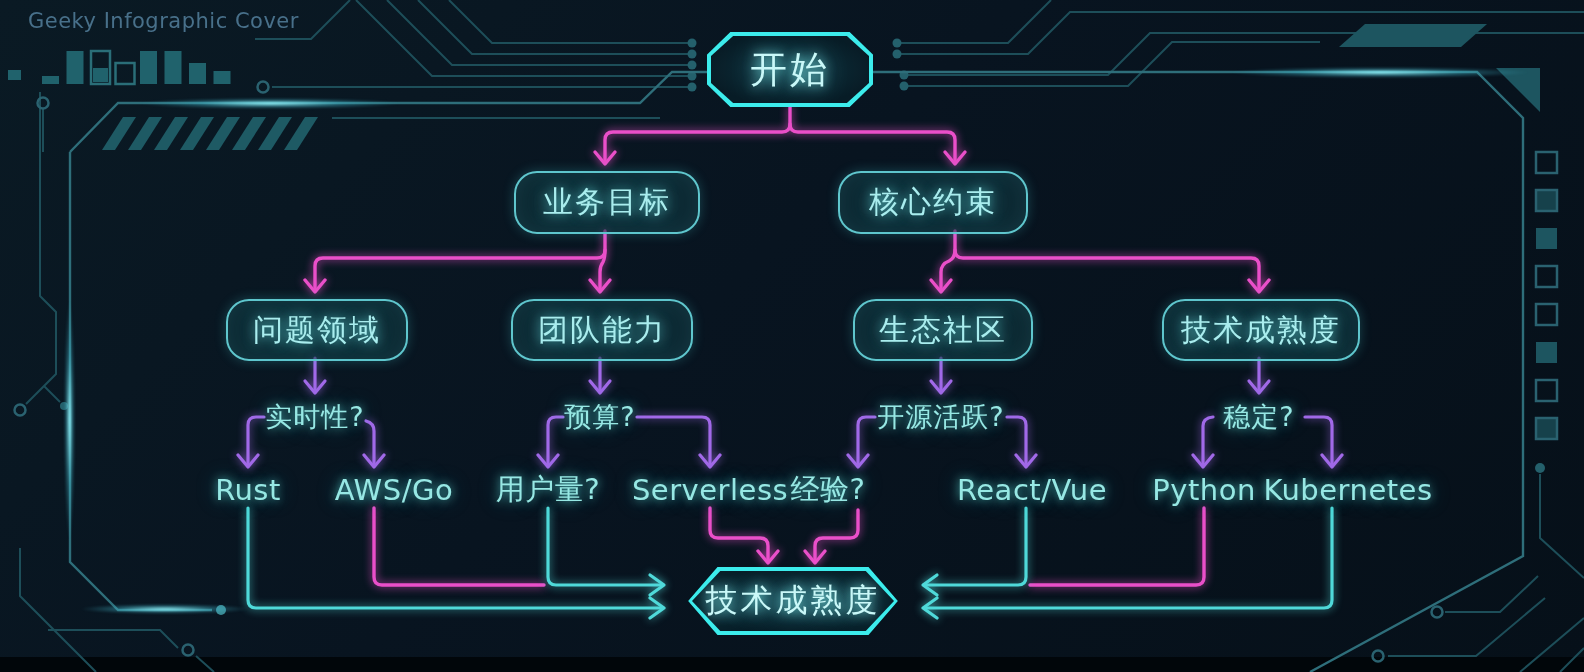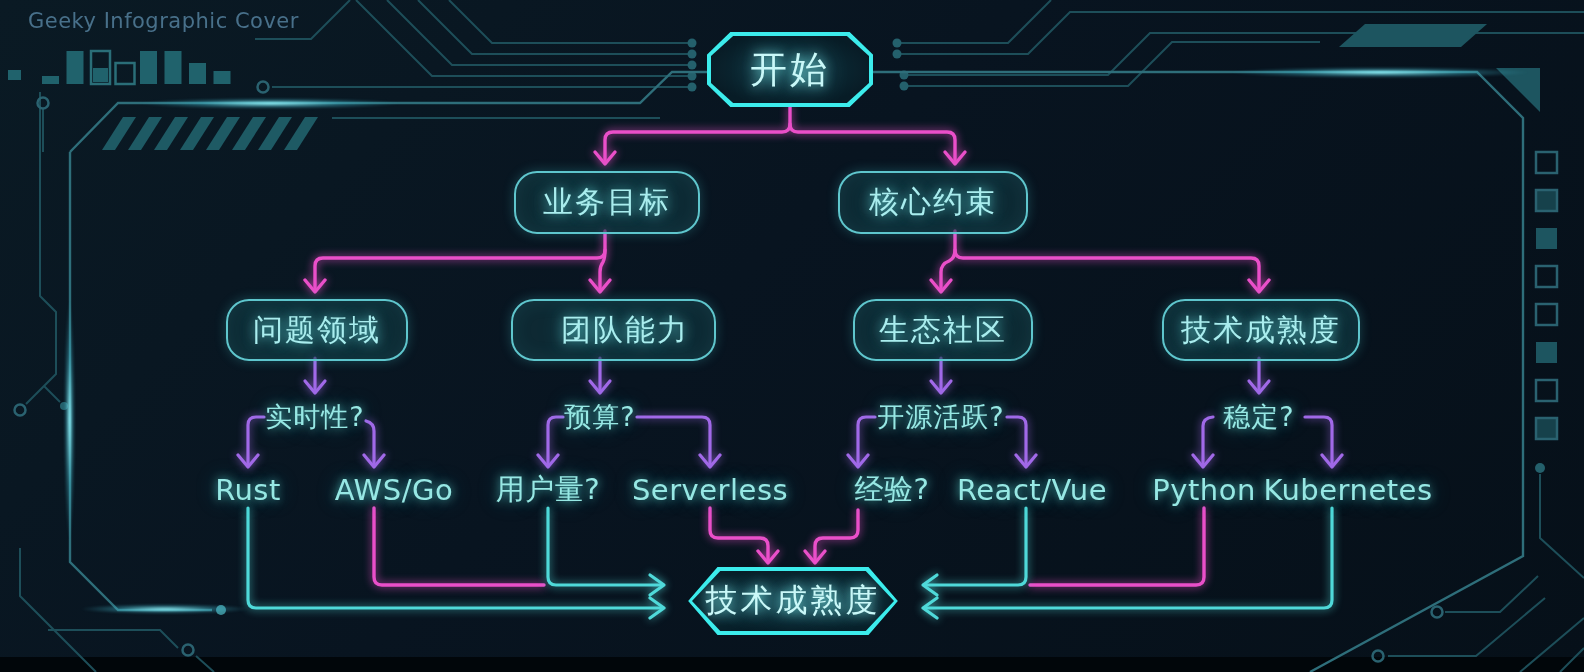--- a/index.html
+++ b/index.html
@@ -223,34 +223,34 @@
 
   <div class="shell oct" style="left:707px;top:32px;width:166px;height:75px;">
     <div class="shell-border oct"></div>
     <div class="shell-core oct" style="font-size:37px;">开始</div>
   </div>
 
   <div class="box" style="left:514px;top:171px;width:182px;height:59px;">业务目标</div>
   <div class="box" style="left:838px;top:171px;width:186px;height:59px;">核心约束</div>
 
   <div class="box" style="left:226px;top:299px;width:178px;height:58px;">问题领域</div>
-  <div class="box" style="left:511px;top:299px;width:178px;height:58px;padding-left:23px;">团队能力</div>
+  <div class="box" style="left:511px;top:299px;width:178px;height:58px;">团队能力</div>
   <div class="box" style="left:853px;top:299px;width:176px;height:58px;">生态社区</div>
   <div class="box" style="left:1162px;top:299px;width:194px;height:58px;">技术成熟度</div>
 
   <div class="q" style="left:315px;top:417px;">实时性?</div>
   <div class="q" style="left:600px;top:417px;">预算?</div>
   <div class="q" style="left:941px;top:417px;">开源活跃?</div>
   <div class="q" style="left:1259px;top:417px;">稳定?</div>
 
   <div class="leaf" style="left:248px;top:490px;">Rust</div>
   <div class="leaf" style="left:374px;top:490px;margin-left:20px;">AWS/Go</div>
   <div class="leaf" style="left:548px;top:490px;">用户量?</div>
   <div class="leaf" style="left:710px;top:490px;">Serverless</div>
-  <div class="leaf" style="left:892px;top:490px;">经验?</div>
+  <div class="leaf" style="left:828px;top:490px;">经验?</div>
   <div class="leaf" style="left:1032px;top:490px;">React/Vue</div>
   <div class="leaf" style="left:1204px;top:490px;">Python</div>
   <div class="leaf" style="left:1348px;top:490px;">Kubernetes</div>
 
   <div class="shell hex" style="left:688px;top:567px;width:210px;height:68px;">
     <div class="shell-border hex"></div>
     <div class="shell-core hex" style="font-size:32px;">技术成熟度</div>
   </div>
 
 </div>

